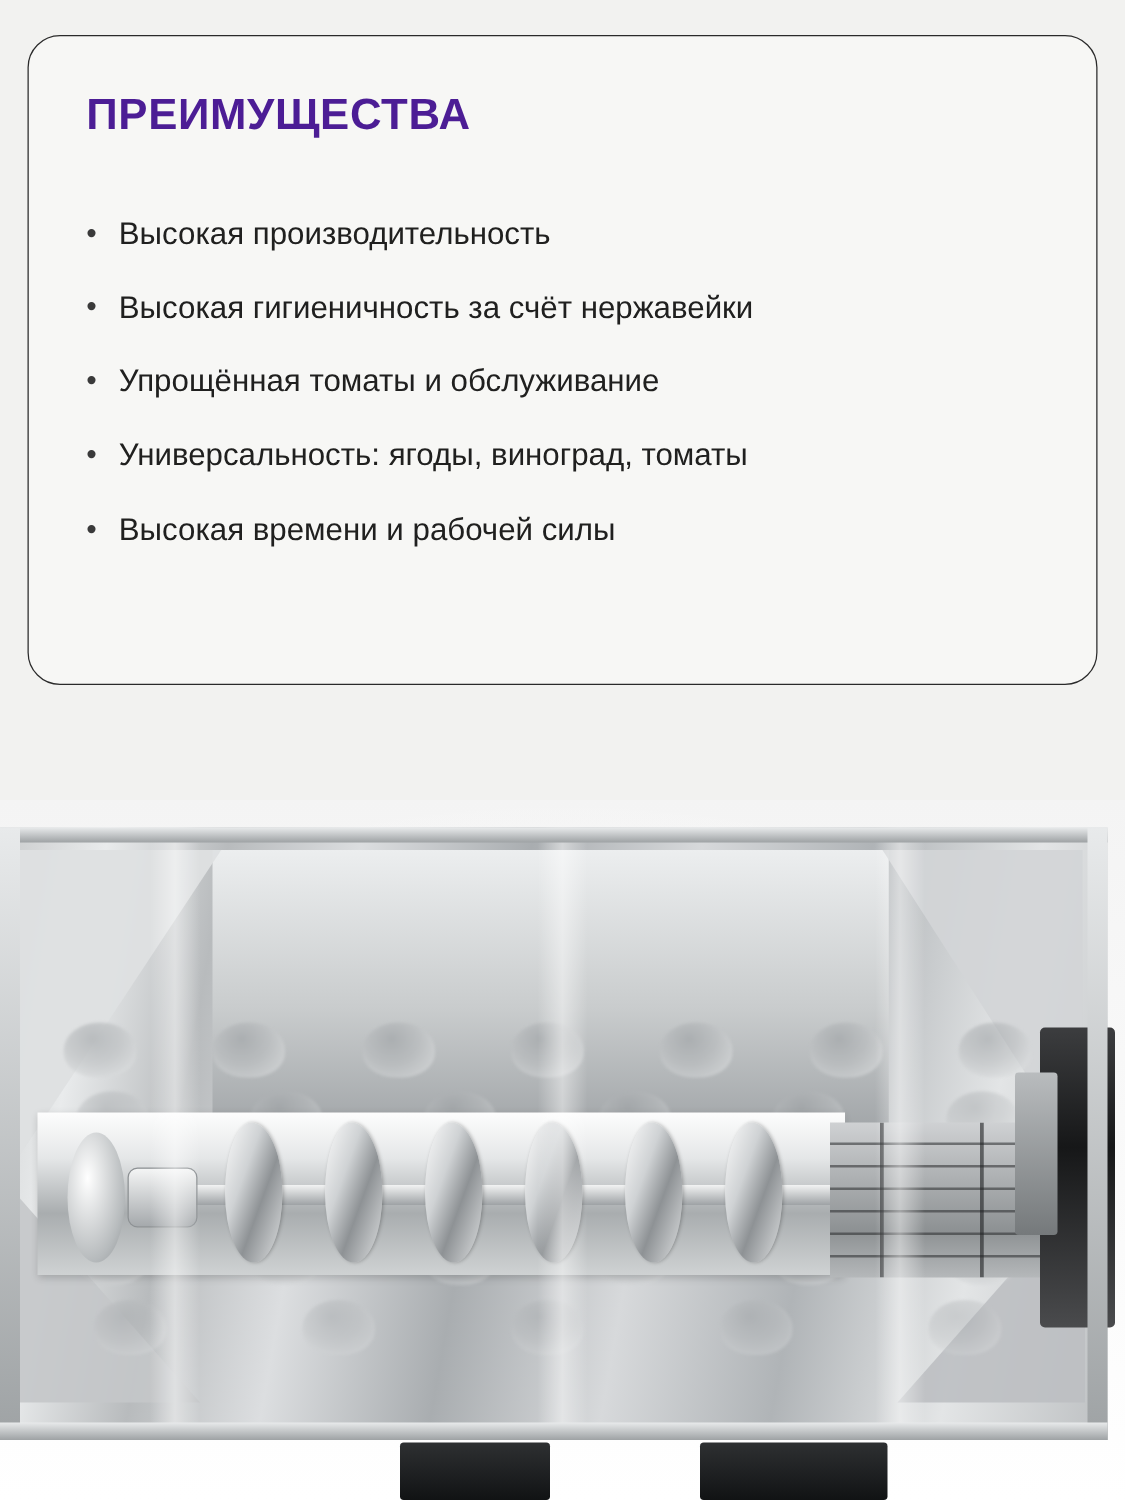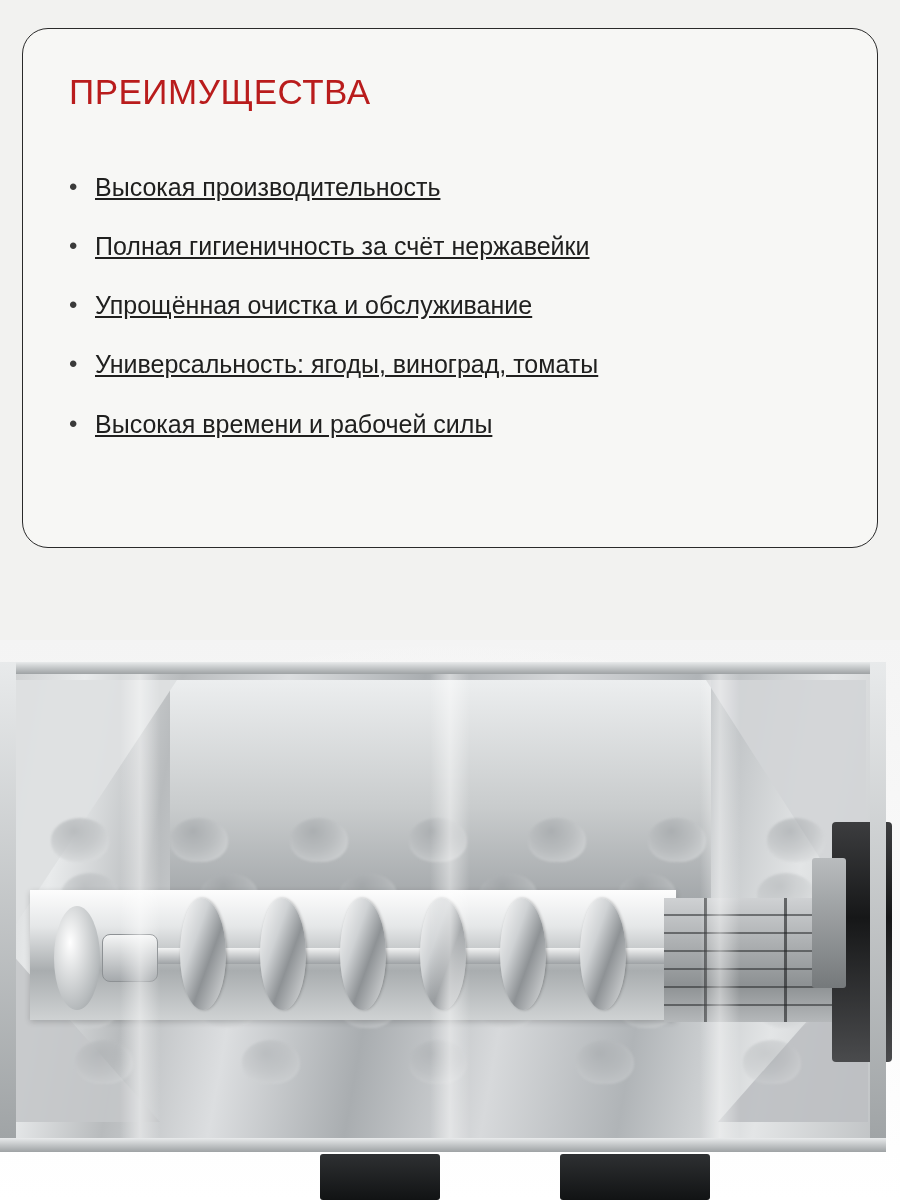--- a/index.html
+++ b/index.html
@@ -30,23 +30,23 @@
     background: #f7f7f5;
     border: 1.5px solid #2a2a2a;
     border-radius: 26px;
     padding: 44px 46px 40px 46px;
     box-sizing: border-box;
     min-height: 520px;
   }
 
   .card-title {
     font-size: 35px;
-    font-weight: normal;
+    font-weight: bold;
     letter-spacing: 0.5px;
-    color: #b91c1c;
+    color: #4c1d95;
     margin: 0 0 60px 0;
     line-height: 1.1;
   }
 
   .adv-list {
     list-style: none;
     margin: 0;
     padding: 0;
   }
 
@@ -64,21 +64,20 @@
     flex: 0 0 auto;
     width: 26px;
     font-size: 24px;
     line-height: 1.25;
     color: #3a3a3a;
     text-align: left;
   }
 
   .adv-text {
     flex: 1 1 auto;
-    text-decoration: underline;
   }
 
   
   .photo {
     position: absolute;
     left: 0;
     right: 0;
     bottom: 0;
     height: 560px;
     background: #ffffff;
@@ -304,25 +303,25 @@
   <section class="card">
     <h1 class="card-title">ПРЕИМУЩЕСТВА</h1>
 
     <ul class="adv-list">
       <li class="adv-item">
         <span class="bullet">•</span>
         <span class="adv-text">Высокая производительность</span>
       </li>
       <li class="adv-item">
         <span class="bullet">•</span>
-        <span class="adv-text">Полная гигиеничность за счёт нержавейки</span>
+        <span class="adv-text">Высокая гигиеничность за счёт нержавейки</span>
       </li>
       <li class="adv-item">
         <span class="bullet">•</span>
-        <span class="adv-text">Упрощённая очистка и обслуживание</span>
+        <span class="adv-text">Упрощённая томаты и обслуживание</span>
       </li>
       <li class="adv-item">
         <span class="bullet">•</span>
         <span class="adv-text">Универсальность: ягоды, виноград, томаты</span>
       </li>
       <li class="adv-item">
         <span class="bullet">•</span>
         <span class="adv-text">Высокая времени и рабочей силы</span>
       </li>
     </ul>

